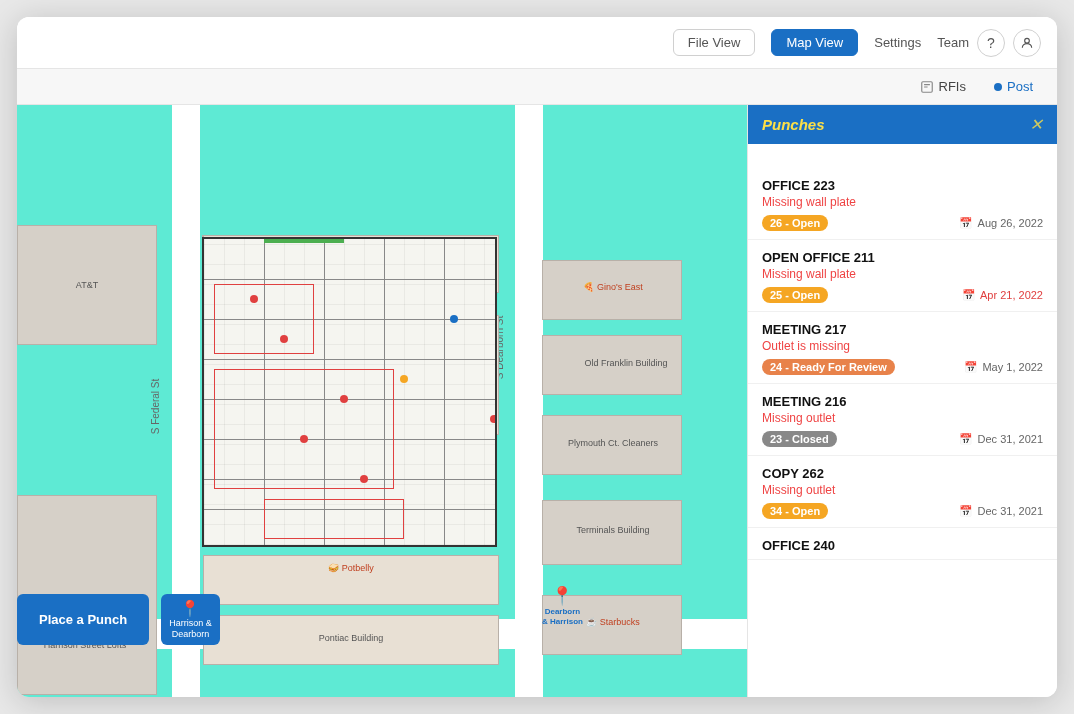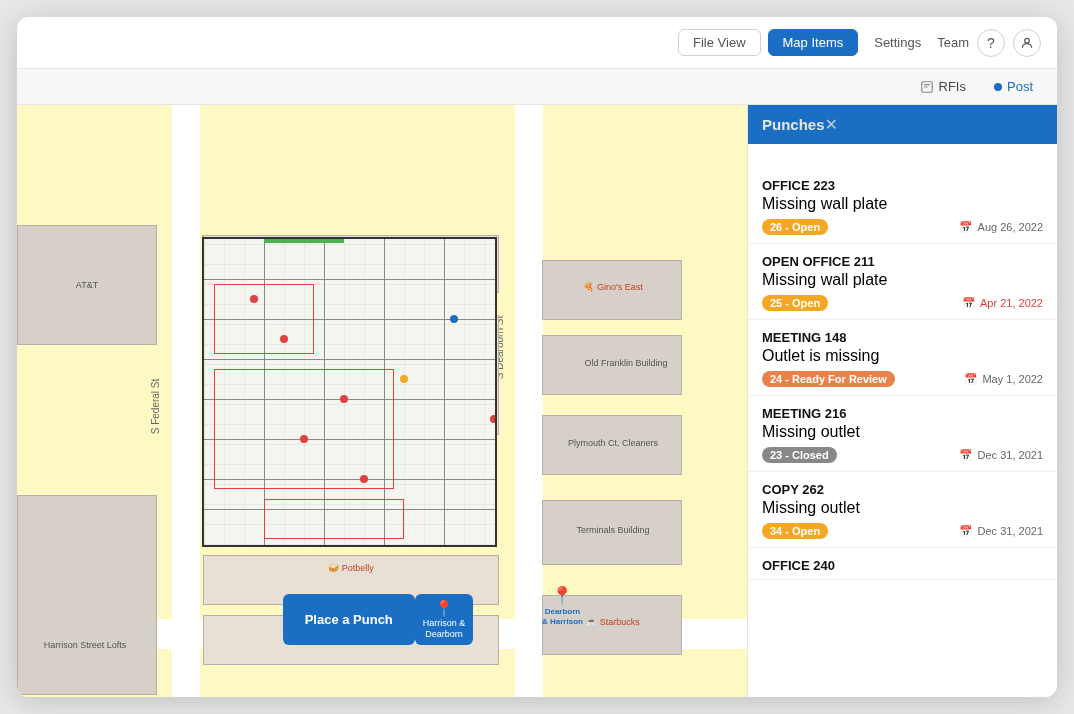--- a/index.html
+++ b/index.html
@@ -30,21 +30,21 @@
       display: flex;
       align-items: center;
       justify-content: flex-end;
       padding: 0 16px;
       gap: 8px;
       flex-shrink: 0;
     }
     .nav-tabs {
       display: flex;
       align-items: center;
-      gap: 7px;
+      gap: 16px;
       margin-right: 8px;
     }
     .nav-tab {
       padding: 5px 14px;
       border-radius: 6px;
       font-size: 13px;
       color: #555;
       cursor: pointer;
       border: 1px solid transparent;
     }
@@ -107,21 +107,21 @@
       flex: 1;
       display: flex;
       overflow: hidden;
       position: relative;
     }
     
     .map-area {
       flex: 1;
       position: relative;
       overflow: hidden;
-      background: #fef9c3;
+      background: #5eead4;
     }
     .map-canvas {
       width: 100%;
       height: 100%;
       position: relative;
     }
     
     .street-h {
       position: absolute;
       height: 30px;
@@ -184,22 +184,21 @@
     .punch-marker.orange { background: #f5a623; }
     .punch-marker.blue { background: #1a6fc4; }
 
     
     .map-bottom-bar {
       position: absolute;
       bottom: 52px;
       left: 0;
       right: 8px;
       display: flex;
-      justify-content: center;
-      gap: 0;
+      gap: 12px;
     }
     .map-action-btn {
       padding: 9px 22px;
       border-radius: 6px;
       font-size: 13px;
       font-weight: 600;
       color: #fff;
       background: #1a6fc4;
       border: none;
       cursor: pointer;
@@ -208,25 +207,27 @@
     .punch-panel {
       width: 310px;
       background: #fff;
       border-left: 1px solid #e5e5e5;
       display: flex;
       flex-direction: column;
       flex-shrink: 0;
     }
     .panel-header {
       background: #1a6fc4;
-      color: #e5e5e5;
+      color: #fde047;
       padding: 10px 14px;
       display: flex;
       align-items: center;
+      justify-content: space-between;
       flex-shrink: 0;
+      font-style: italic;
     }
     .panel-header-title {
       font-size: 15px;
       font-weight: 600;
     }
     .panel-close {
       font-size: 16px;
       cursor: pointer;
       opacity: 0.8;
     }
@@ -280,22 +281,22 @@
       padding: 10px 14px 8px;
       border-bottom: 1px solid #f0f0f0;
     }
     .punch-item-title {
       font-size: 13px;
       font-weight: 700;
       color: #111;
       margin-bottom: 2px;
     }
     .punch-item-desc {
-      font-size: 16px;
-      color: #000000;
+      font-size: 12px;
+      color: #ef4444;
       margin-bottom: 6px;
     }
     .punch-item-footer {
       display: flex;
       align-items: center;
       justify-content: space-between;
     }
     .status-badge {
       padding: 2px 8px;
       border-radius: 10px;
@@ -324,21 +325,21 @@
     }
   </style>
 </head>
 <body>
 
 <div class="app-window">
 
   <div class="top-bar">
     <div class="nav-tabs">
       <div class="nav-tab">File View</div>
-      <div class="nav-tab active">Map Items</div>
+      <div class="nav-tab active">Map View</div>
     </div>
     <div class="top-bar-links">
       <span class="top-bar-link">Settings</span>
       <span class="top-bar-link">Team</span>
     </div>
     <div class="icon-btn">?</div>
     <div class="icon-btn">
       <svg width="14" height="14" viewBox="0 0 24 24" fill="none" stroke="#555" stroke-width="2">
         <circle cx="12" cy="8" r="4"></circle>
           <path d="M4 20c0-4 3.6-7 8-7s8 3 8 7"></path>
@@ -487,21 +488,21 @@
               - <span>Open</span>
             </span>
             <div class="date-row red">
               <span class="cal-icon">📅</span>
               <span>Apr 21, 2022</span>
             </div>
           </div>
         </div>
 
         <div class="punch-item">
-          <div class="punch-item-title">MEETING 148</div>
+          <div class="punch-item-title">MEETING 217</div>
           <div class="punch-item-desc">Outlet is missing</div>
           <div class="punch-item-footer">
             <span class="status-badge status-review">
               <span>24</span>
               - <span>Ready For Review</span>
             </span>
             <div class="date-row">
               <span class="cal-icon">📅</span>
               <span>May 1, 2022</span>
             </div>

